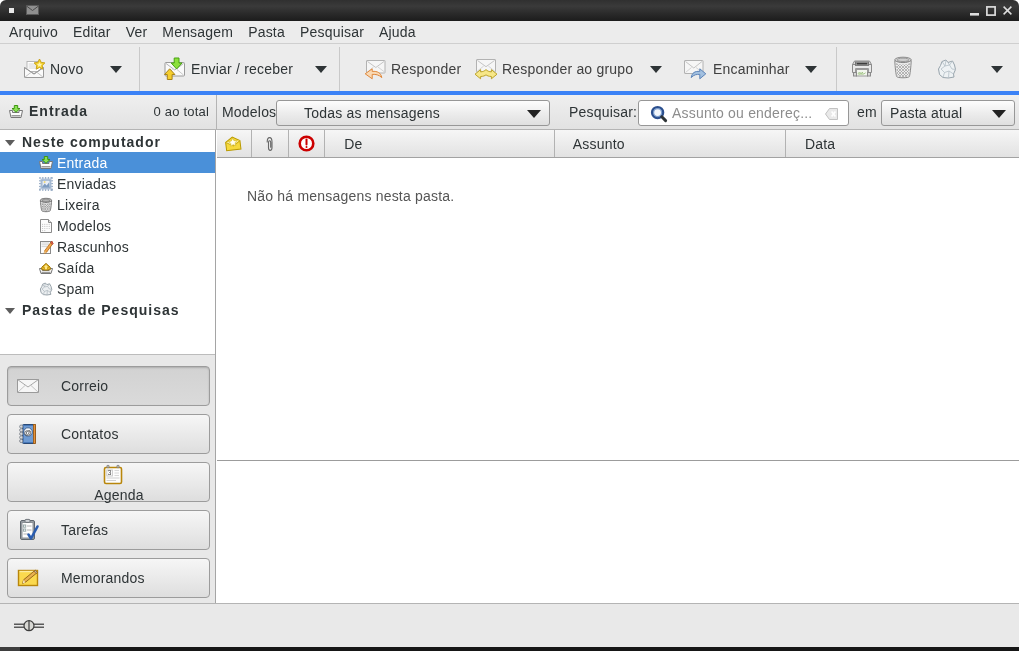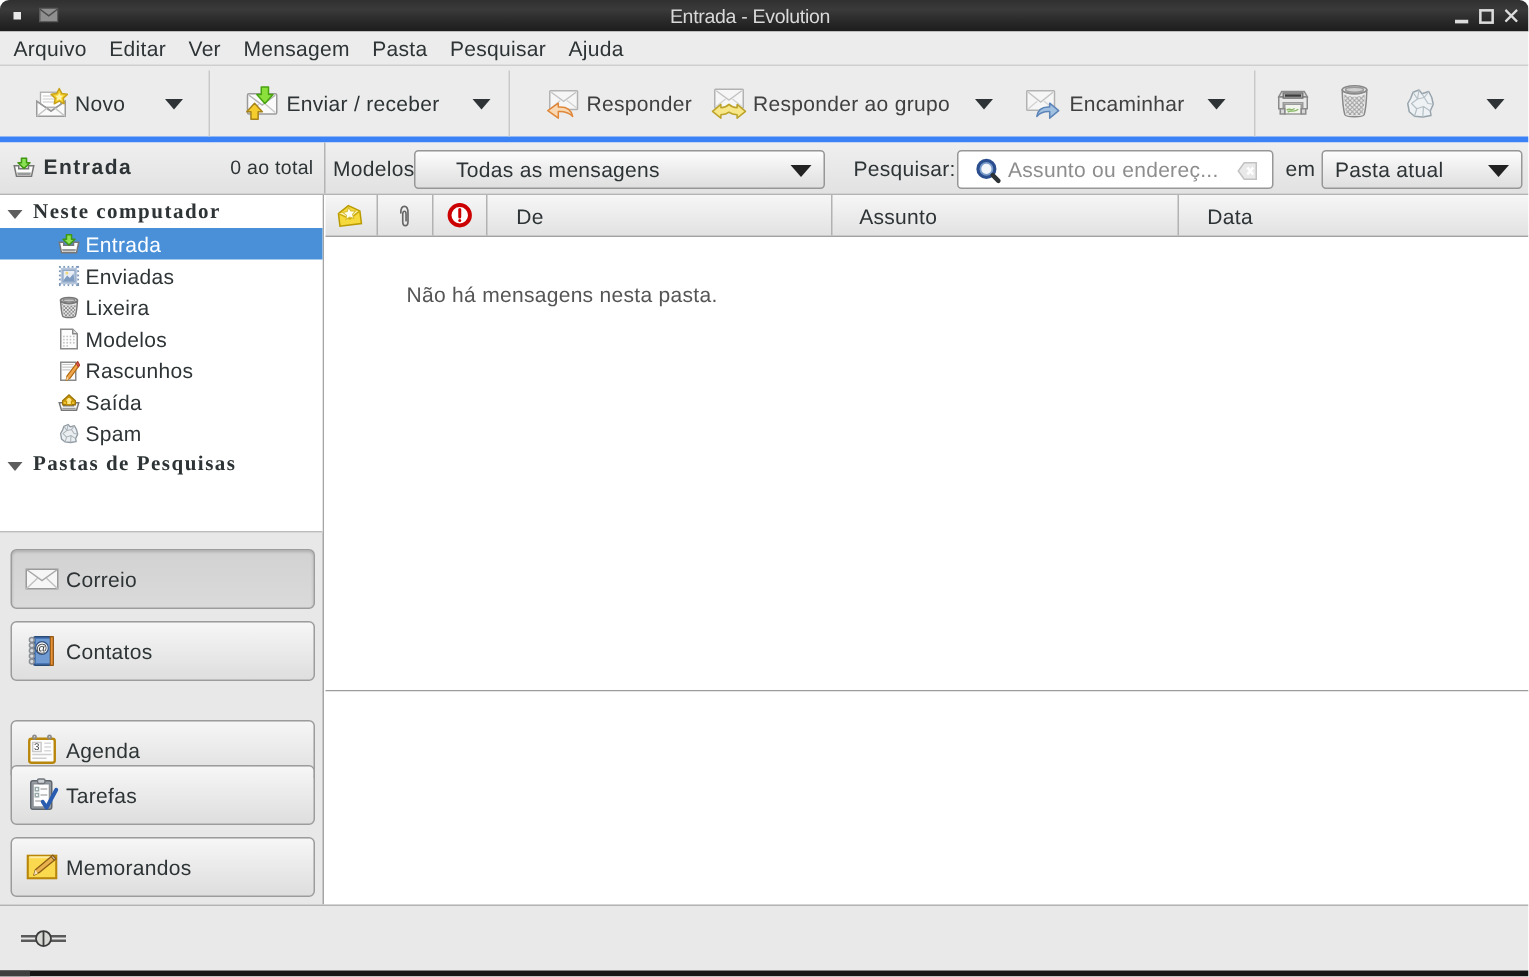--- a/index.html
+++ b/index.html
@@ -61,65 +61,64 @@
   background:#fff; border:1px solid #979797; border-radius:3px;
 }
 #searchbox .ph { position:absolute; left:33px; top:4px; color:#8d8d8d; }
 #fb-em { position:absolute; left:857px; top:9px; }
 #combo-folder { left:881px; top:5px; width:134px; }
 
 
 #sidebar { position:absolute; left:0; top:130px; width:216px; height:473px; background:#e8e8e8; border-right:1px solid #a5a5a5; }
 #tree { position:absolute; left:0; top:0; width:215px; height:225px; background:#fff; border-bottom:1px solid #bcbcbc; padding-top:1px; }
 .trow { position:relative; height:21px; display:flex; align-items:center; }
-.trow.top { font-weight:bold; letter-spacing:1px;font-family:Liberation Serif, serif; }
+.trow.top { font-weight:bold; letter-spacing:1px; }
 .trow .exp { width:0; height:0; border-left:5px solid transparent; border-right:5px solid transparent; border-top:6px solid #5d5d5d; margin:2px 7px 0 5px; }
 .trow .ico { width:16px; height:16px; margin-left:38px; margin-right:3px; flex:none; }
 .trow .txt { margin-left:0; }
 .trow.sel { background:#4a90d9; color:#fff; }
 
 
 .swbtn {
   position:absolute; left:7px; width:203px; height:40px;
   border:1px solid #9c9c9c; border-radius:4px;
   background:linear-gradient(to bottom,#f6f6f6,#dedede);
   display:flex; align-items:center;
 }
 .swbtn.active { background:linear-gradient(to bottom,#d2d2d2,#dadada); box-shadow:inset 0 1px 2px rgba(0,0,0,0.18); }
 .swbtn .ico { margin-left:8px; width:24px; height:24px; flex:none; }
-.swbtn .lbl { margin-left:4px; }
+.swbtn .lbl { margin-left:21px; }
 
 
 #msgheader {
   position:absolute; left:217px; top:130px; width:802px; height:28px;
   background:linear-gradient(to bottom,#f6f6f6,#e2e2e2);
   border-bottom:1px solid #a2a2a2; display:flex;
 }
 .hcol { border-right:1px solid #b2b2b2; display:flex; align-items:center; }
 .hcol.icon { justify-content:center; }
 #msglist { position:absolute; left:217px; top:159px; width:802px; height:301px; background:#fff; }
-#msglist .empty { position:absolute; left:30px; top:29px; color:#555;margin-left:24px; }
+#msglist .empty { position:absolute; left:30px; top:29px; color:#555; }
 #splitline { position:absolute; left:217px; top:460px; width:802px; height:1px; background:#9c9c9c; }
 #preview { position:absolute; left:217px; top:461px; width:802px; height:142px; background:#fff; }
 
 
 #statusbar { position:absolute; left:0; top:603px; width:1019px; height:44px; background:#e9e9e9; border-top:1px solid #b4b4b4; }
 #bottombar { position:absolute; left:0; top:647px; width:1019px; height:4px; background:#161616; }
 #bottombar .corner { position:absolute; left:0; top:0; width:20px; height:4px; background:#3e3e3e; }
 </style>
 </head>
 <body>
 
 <div id="titlebar">
   <div class="dot"></div>
   <svg class="appico" width="13" height="10" viewBox="0 0 13 10">
       <rect x="0.5" y="0.5" width="12" height="9" fill="#8f8f8f" stroke="#5a5a5a"></rect>
       <path d="M0.5 1 L6.5 5.5 L12.5 1" fill="none" stroke="#4a4a4a"></path>
     </svg>
-  <div class="title">Entrada - Evolution</div>
   <div id="winbtns">
     <svg style="position:absolute;right:40px;top:12.5px;" width="9" height="3" viewBox="0 0 9 3">
         <rect x="0" y="0" width="9" height="2.6" fill="#dcdcdc"></rect>
       </svg>
     <svg style="position:absolute;right:23px;top:5.5px;" width="10" height="10" viewBox="0 0 10 10">
         <rect x="0.9" y="0.9" width="8.2" height="8.2" fill="none" stroke="#dcdcdc" stroke-width="1.7"></rect>
       </svg>
     <svg style="position:absolute;right:7px;top:6px;" width="9" height="9" viewBox="0 0 9 9">
         <path d="M0.6 0.6 L8.4 8.4 M8.4 0.6 L0.6 8.4" stroke="#dcdcdc" stroke-width="1.5"></path>
       </svg>
@@ -374,21 +373,21 @@
         <g stroke="#8a8f96" fill="#d8dade" stroke-width="1">
           <circle cx="5.2" cy="4.6" r="1.6"></circle>
           <circle cx="5.2" cy="8.2" r="1.6"></circle>
           <circle cx="5.2" cy="11.8" r="1.6"></circle>
           <circle cx="5.2" cy="15.4" r="1.6"></circle>
           <circle cx="5.2" cy="19" r="1.6"></circle>
         </g>
       </svg>
       <span class="lbl">Contatos</span>
     </div>
-  <div class="swbtn" style="top:350px;">
+  <div class="swbtn" style="top:332px;flex-direction:column;">
       <svg class="ico" id="ic-sw-cal" width="24" height="24" viewBox="0 0 24 24">
         <rect x="3.5" y="4.5" width="17" height="16" rx="1.5" fill="#fdfdfd" stroke="#b8860b" stroke-width="1.6"></rect>
         <path d="M7 2.2 C8.4 2.2 8.4 4.6 7 4.6 M7 2.2 C5.6 2.2 5.6 4.6 7 4.6 M17 2.2 C18.4 2.2 18.4 4.6 17 4.6 M17 2.2 C15.6 2.2 15.6 4.6 17 4.6" fill="none" stroke="#8a8a8a" stroke-width="1.1"></path>
         <rect x="5.8" y="7" width="5.6" height="6" fill="#fff" stroke="#c9c9c9"></rect>
         <text x="8.6" y="11.8" font-family="Liberation Sans" font-size="6.5" fill="#444" text-anchor="middle">3</text>
         <path d="M5.5 15 L18.5 15 M5.5 17.5 L15 17.5" stroke="#cfcfcf" stroke-width="1"></path>
         <path d="M13.5 7.5 L18 7.5 M13.5 10 L18 10 M13.5 12.5 L18 12.5" stroke="#d8d8d8" stroke-width="1"></path>
       </svg>
       <span class="lbl">Agenda</span>
     </div>

